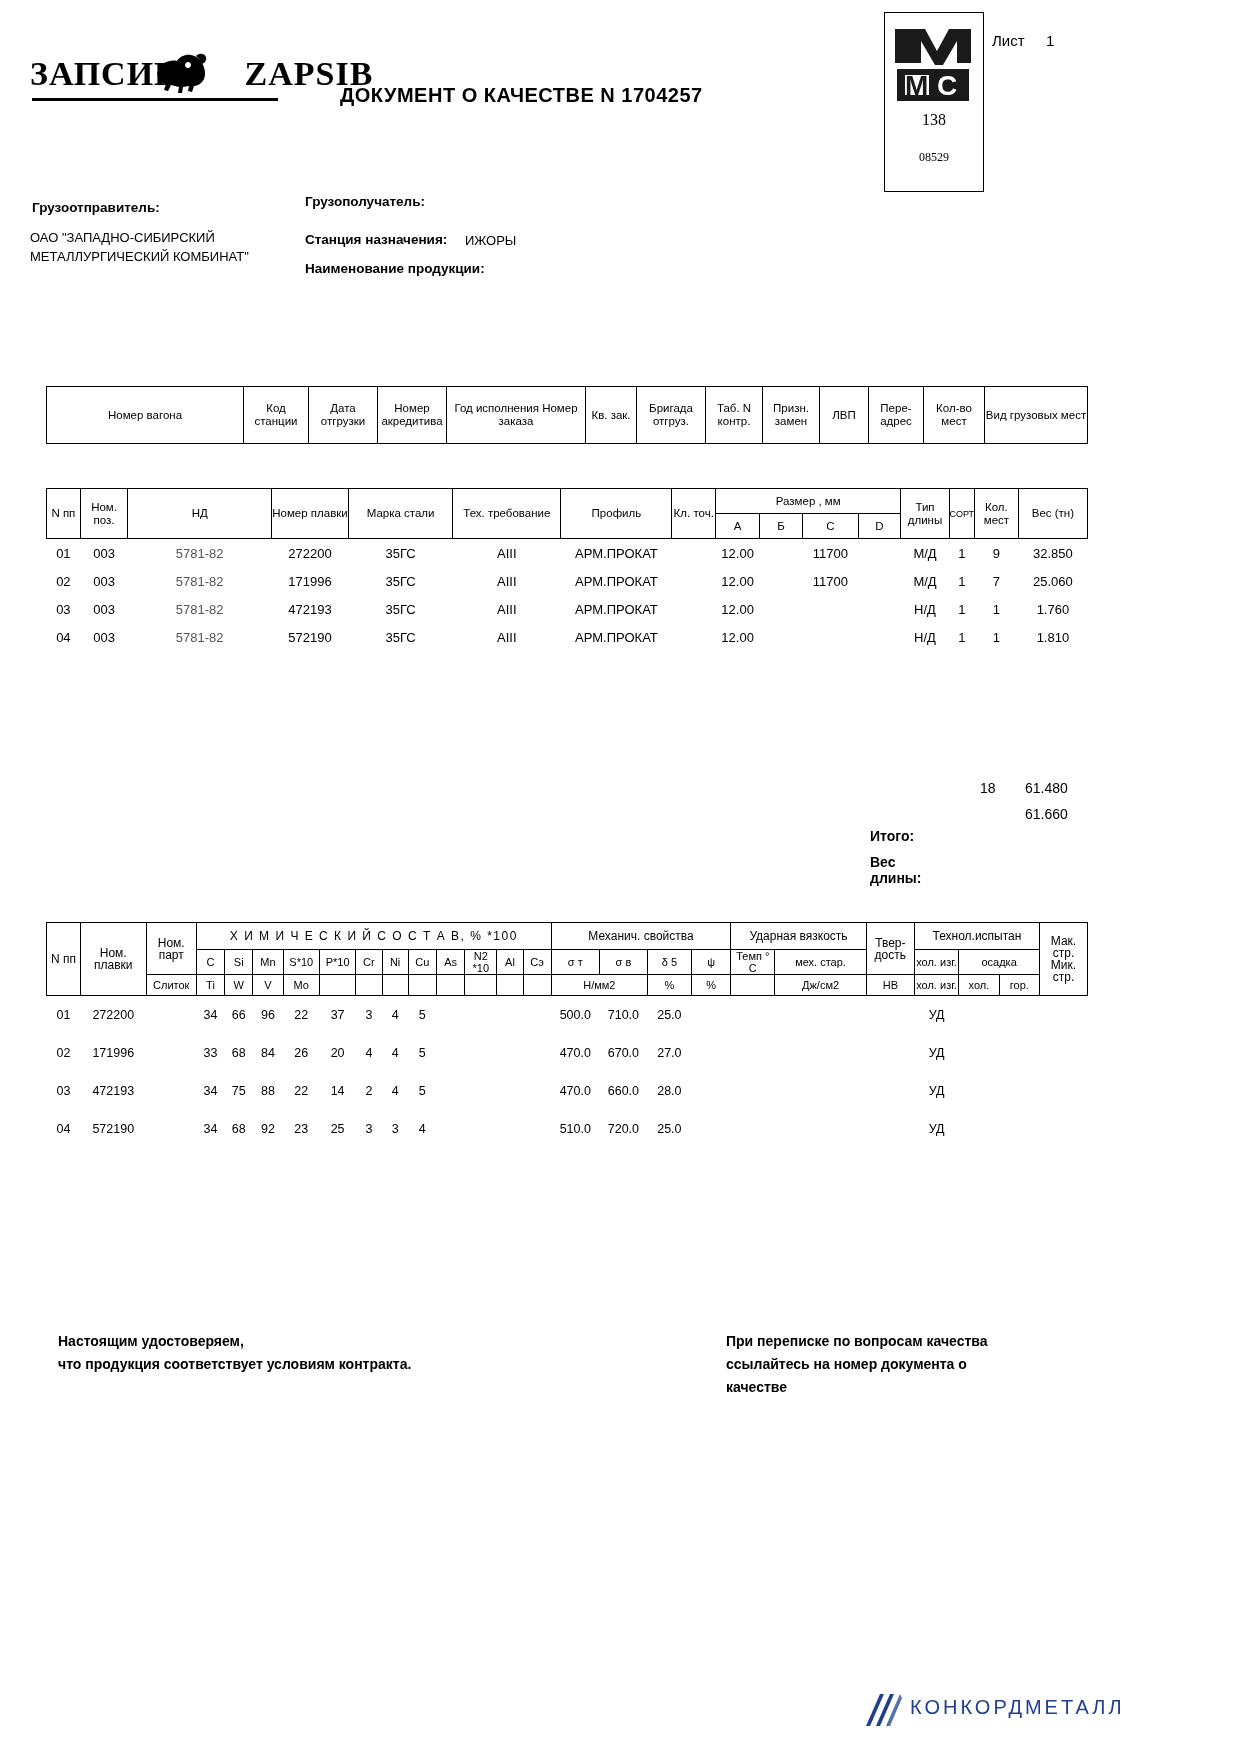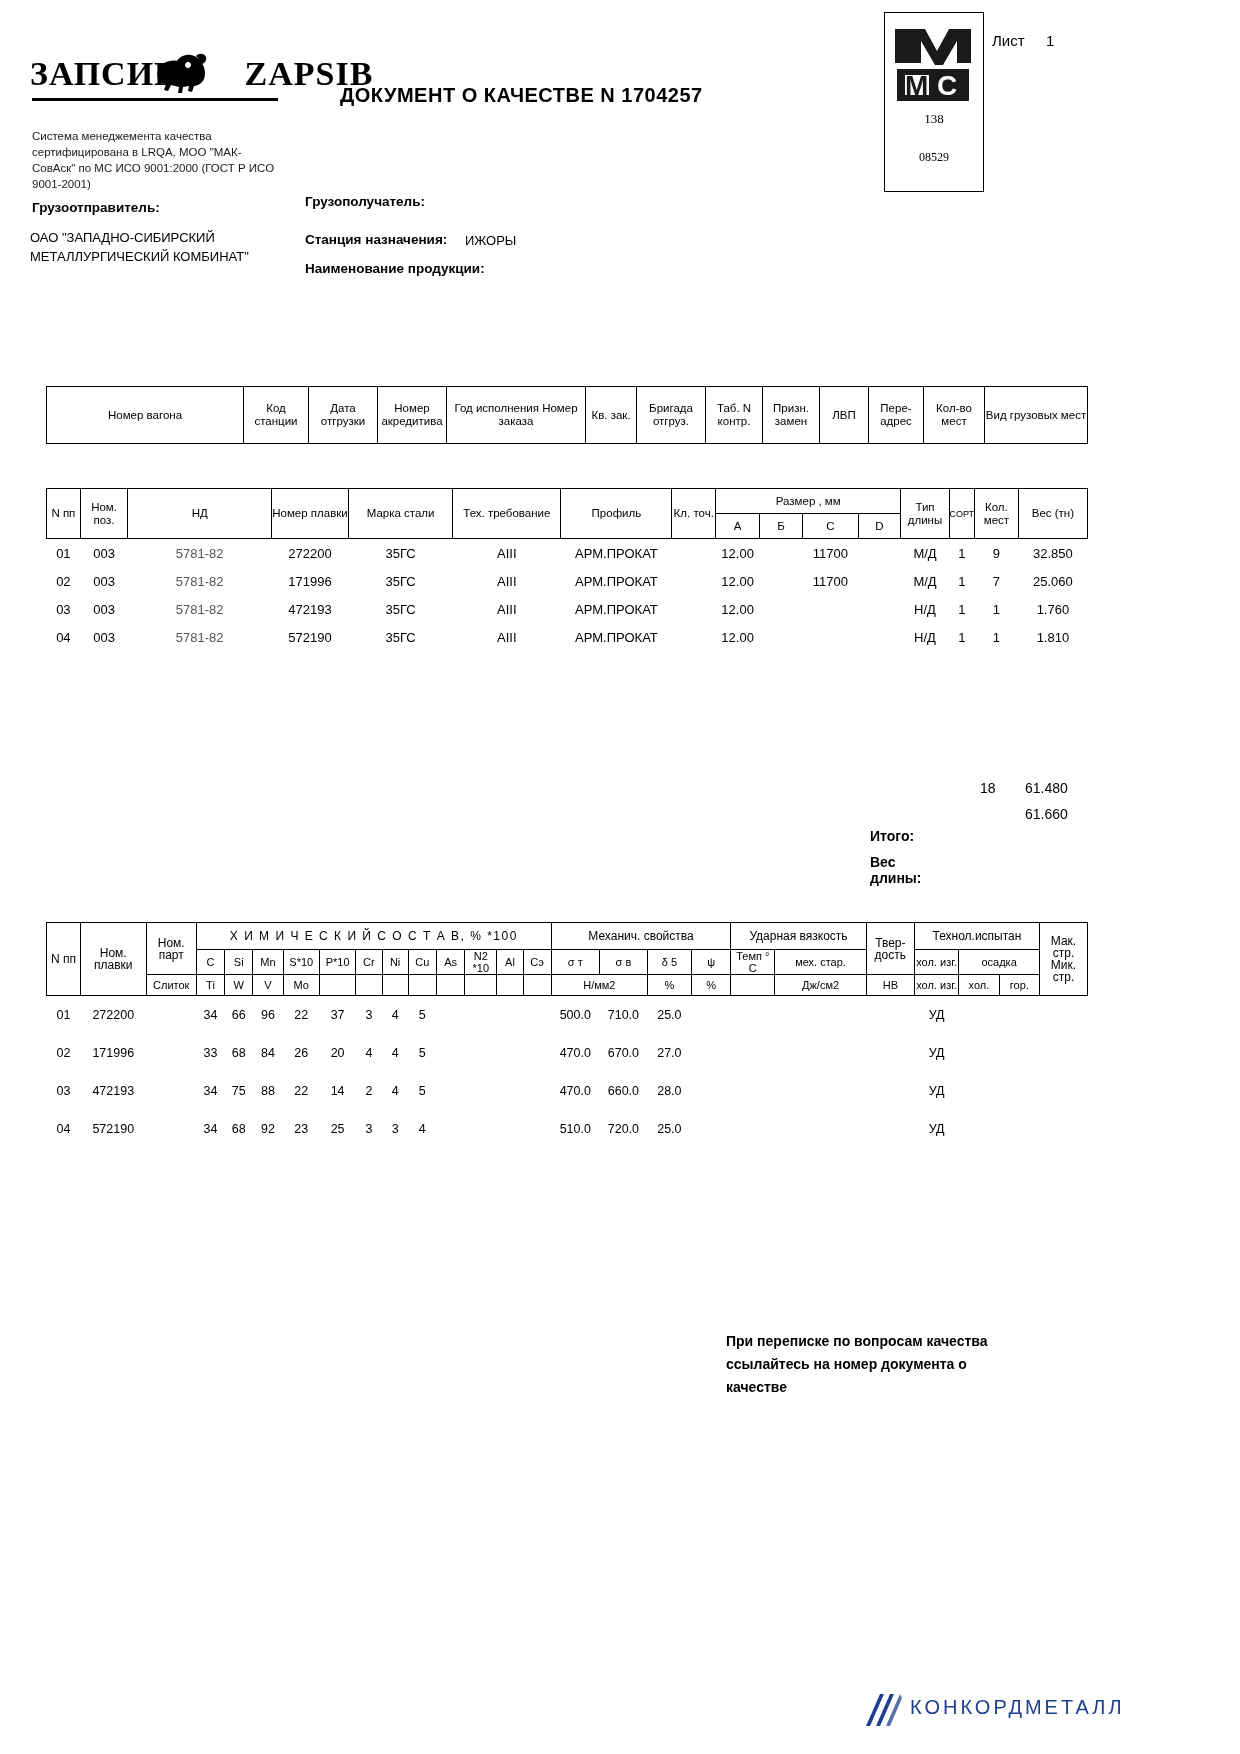--- a/index.html
+++ b/index.html
@@ -86,21 +86,21 @@
     left: 6px;
     top: 12px;
     width: 84px;
     height: 80px;
   }
   .stamp-num1 {
     position: absolute;
     left: 0; right: 0;
     top: 98px;
     text-align: center;
-    font-size: 13px;
+    font-size: 16px;
     font-family: "Liberation Serif", serif;
   }
   .stamp-num2 {
     position: absolute;
     left: 0; right: 0;
     top: 137px;
     text-align: center;
     font-size: 12px;
     font-family: "Liberation Serif", serif;
   }
@@ -247,21 +247,20 @@
       <span>ZAPSIB</span>
     </div>
     <svg class="logo-bison" viewBox="0 0 58 46">
       <path fill="#000" d="M6 26c-2-6 1-12 6-15 4-2 9-3 13-2 3-5 9-7 14-6 5 1 9 4 11 8 3 5 4 11 2 16-2 4-6 7-10 7l-2 6-4-1 1-5-6 1-1 6h-4l1-6-8-2-3 6-4-1 2-6c-4-1-7-3-8-6z"></path>
       <path fill="#fff" d="M36 10c1.5 0 3 1.2 3 2.8S37.5 16 36 16s-3-1.2-3-2.8S34.5 10 36 10z"></path>
       <path fill="#000" d="M44 4c3-3 8-3 10 1 1 3-1 6-4 7-2-4-4-6-6-8z"></path>
     </svg>
     <div class="logo-rule"></div>
   </div>
 
-  <div class="qms">Система менеджемента качества сертифицирована в LRQA, МОО "МАК-СовАск"  по  МС ИСО  9001:2000  (ГОСТ Р ИСО 9001-2001)</div>
 
   <div class="doc-title">ДОКУМЕНТ О КАЧЕСТВЕ   N  1704257</div>
 
   <div class="stamp">
     <svg class="stamp-mc" viewBox="0 0 84 80">
       <path fill="#1a1a1a" d="M4 4h30l12 22 12-22h22v34H66V16L52 40h-8L30 16v22H4z"></path>
       <path fill="#1a1a1a" d="M6 44h72v32H6z"></path>
       <path fill="#ffffff" d="M14 50h24v20H14z"></path>
       <text x="46" y="70" font-family="Liberation Sans, sans-serif" font-size="28" font-weight="bold" fill="#ffffff">C</text>
       <text x="14" y="70" font-family="Liberation Sans, sans-serif" font-size="28" font-weight="bold" fill="#1a1a1a">M</text>
@@ -590,20 +589,24 @@
         <td style="border:none"></td>
         <td style="border:none">УД</td>
         <td style="border:none"></td>
         <td style="border:none"></td>
         <td style="border:none"></td>
       </tr>
     </tbody>
       </table>
   </div>
 
+  <div class="foot-left">
+    <div>Настоящим удостоверяем,</div>
+    <div>что продукция соответствует условиям контракта.</div>
+  </div>
   <div class="foot-right">
     <div>При переписке по вопросам качества</div>
     <div>ссылайтесь на номер документа о</div>
     <div>  качестве</div>
   </div>
 
   <div class="konkord">
     <svg width="40" height="38" viewBox="0 0 40 38" style="position:absolute;left:0;top:2px;">
       <path fill="#1f3f8f" d="M4 34 L18 2 L22 2 L8 34 Z"></path>
       <path fill="#1f3f8f" d="M14 34 L28 2 L32 2 L18 34 Z"></path>

